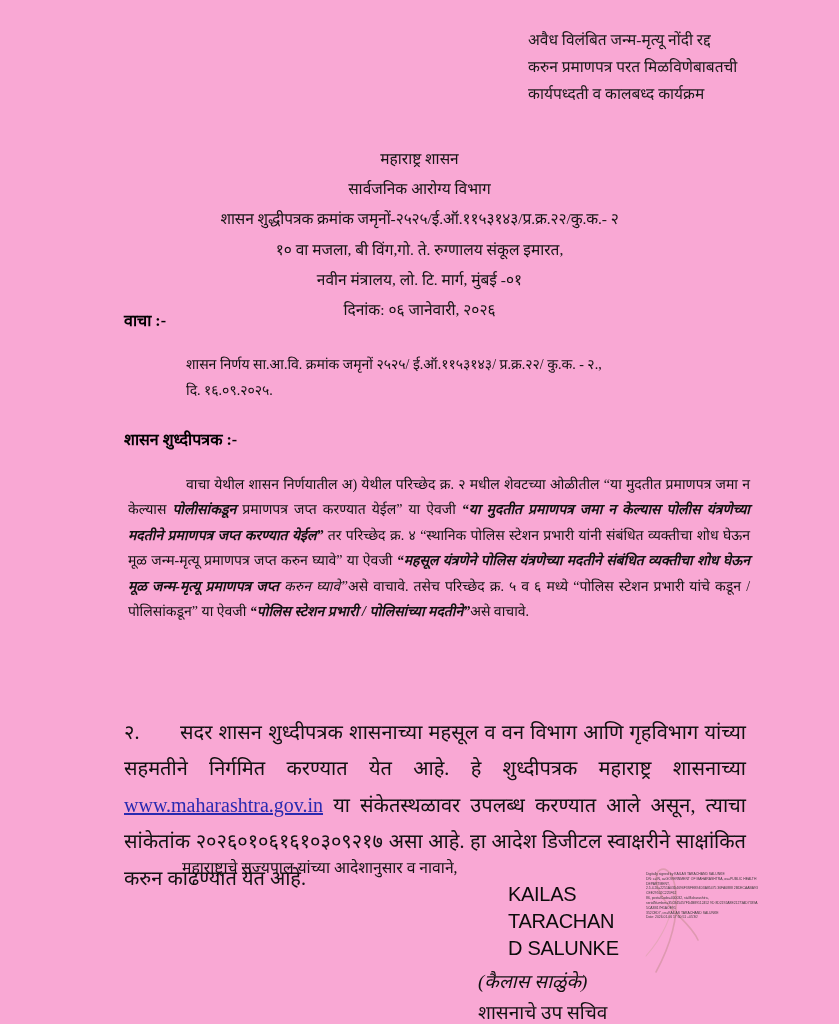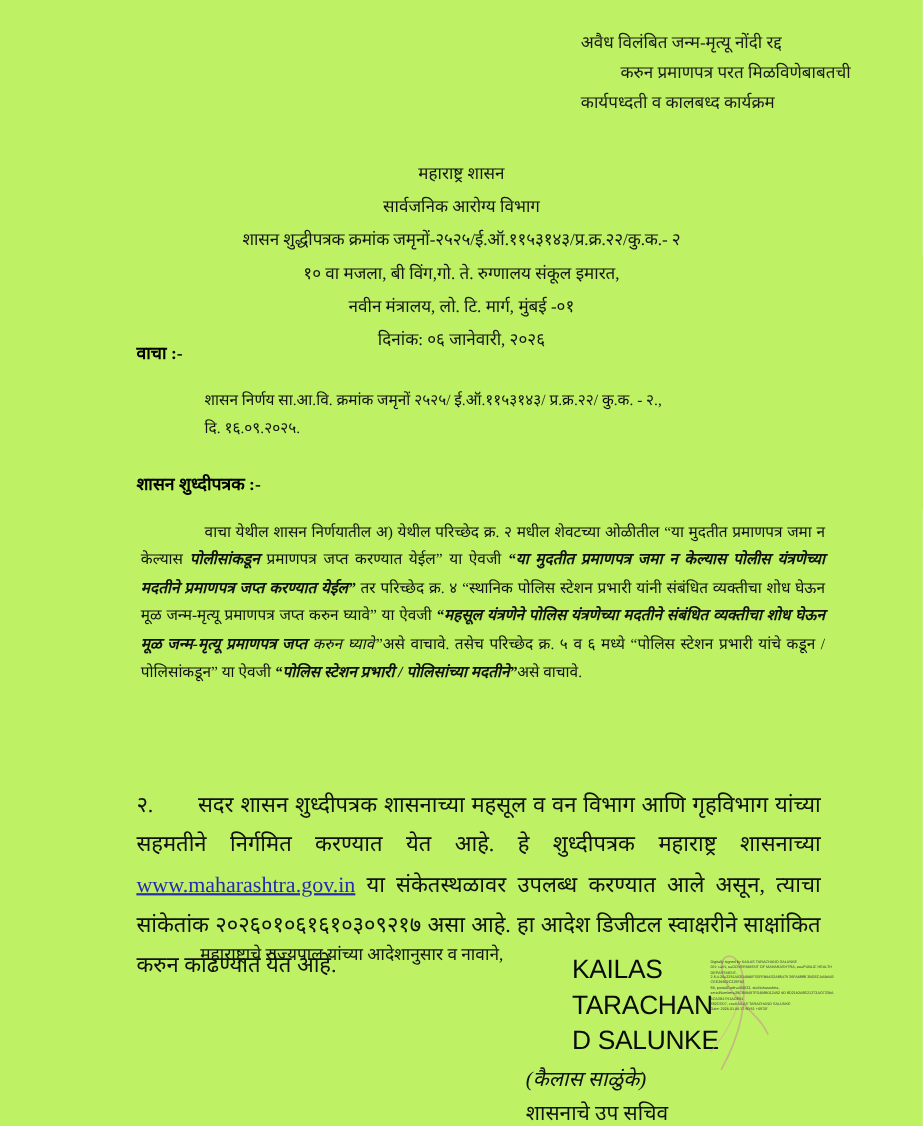--- a/index.html
+++ b/index.html
@@ -14,21 +14,21 @@
     color: #111111;
     overflow: hidden;
     position: relative;
   }
   .page {
     position: relative;
     width: 839px;
     height: 1024px;
     box-sizing: border-box;
     padding: 0;
-    background: #bef264;
+    background: #f9a8d4;
   }
 
   
   .subject-block {
     position: absolute;
     top: 26px;
     left: 528px;
     width: 270px;
     font-size: 15.5px;
     line-height: 1.75;
@@ -37,21 +37,20 @@
     color: #1a1a1a;
   }
   .subject-block div { white-space: nowrap; }
   .subject-line-1 {
     display: flex;
     justify-content: space-between;
   }
   .subject-line-2 {
     display: flex;
     justify-content: space-between;
-    margin-left: 36px;
   }
 
   
   .gov-head {
     position: absolute;
     top: 144px;
     left: 0;
     width: 839px;
     text-align: center;
     font-size: 15.5px;
@@ -119,29 +118,28 @@
   
   .sig-wrap {
     position: absolute;
     top: 866px;
     left: 478px;
     width: 300px;
     height: 112px;
   }
   .sig-name {
     position: absolute;
-    top: 0;
+    top: 15px;
     left: 30px;
     width: 180px;
     font-family: "Liberation Sans", sans-serif;
-    font-size: 24px;
+    font-size: 20px;
     line-height: 1.36;
     letter-spacing: -0.3px;
     color: #0b0b0b;
-    margin-left: 12px;
   }
   .sig-squiggle {
     position: absolute;
     top: -6px;
     left: 148px;
     width: 90px;
     height: 118px;
     pointer-events: none;
     opacity: 0.55;
   }

